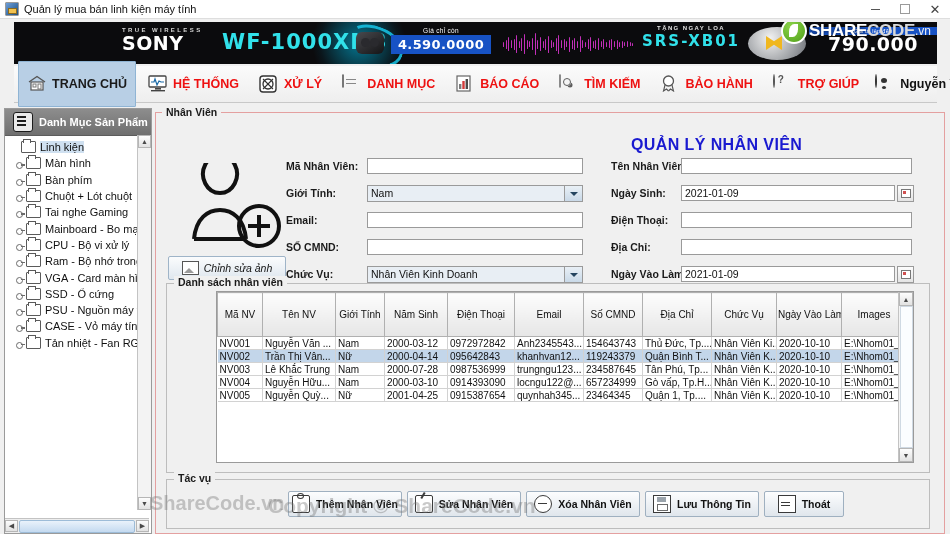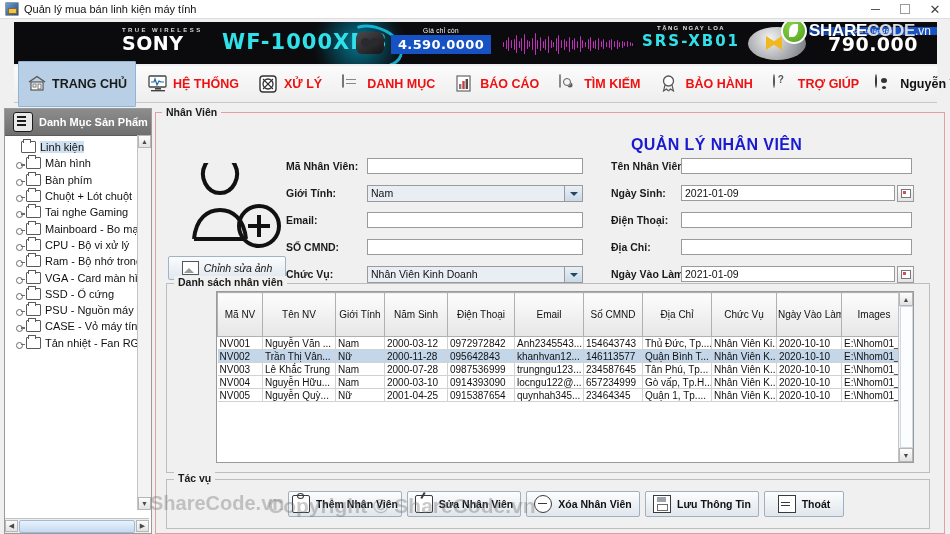--- a/index.html
+++ b/index.html
@@ -585,24 +585,24 @@
               <td style="width: 56px;">154643743</td>
               <td style="width: 66px;">Thủ Đức, Tp....</td>
               <td style="width: 62px;">Nhân Viên Ki...</td>
               <td style="width: 62px;">2020-10-10</td>
               <td style="width: 62px;">E:\Nhom01_...</td>
             </tr>
             <tr class="sel">
               <td style="width: 42px;">NV002</td>
               <td style="width: 70px; margin-left: 19px;">Trần Thị Vân...</td>
               <td style="width: 46px;">Nữ</td>
-              <td style="width: 60px;">2000-11-28</td>
+              <td style="width: 60px;">2000-04-14</td>
               <td style="width: 64px;">095642843</td>
               <td style="width: 66px;">khanhvan12...</td>
-              <td style="width: 56px;">146113577</td>
+              <td style="width: 56px;">119243379</td>
               <td style="width: 66px;">Quận Bình T...</td>
               <td style="width: 62px;">Nhân Viên K...</td>
               <td style="width: 62px;">2020-10-10</td>
               <td style="width: 62px;">E:\Nhom01_...</td>
             </tr>
             <tr class="">
               <td style="width: 42px;">NV003</td>
               <td style="width: 70px;">Lê Khắc Trung</td>
               <td style="width: 46px;">Nam</td>
               <td style="width: 60px;">2000-07-28</td>

